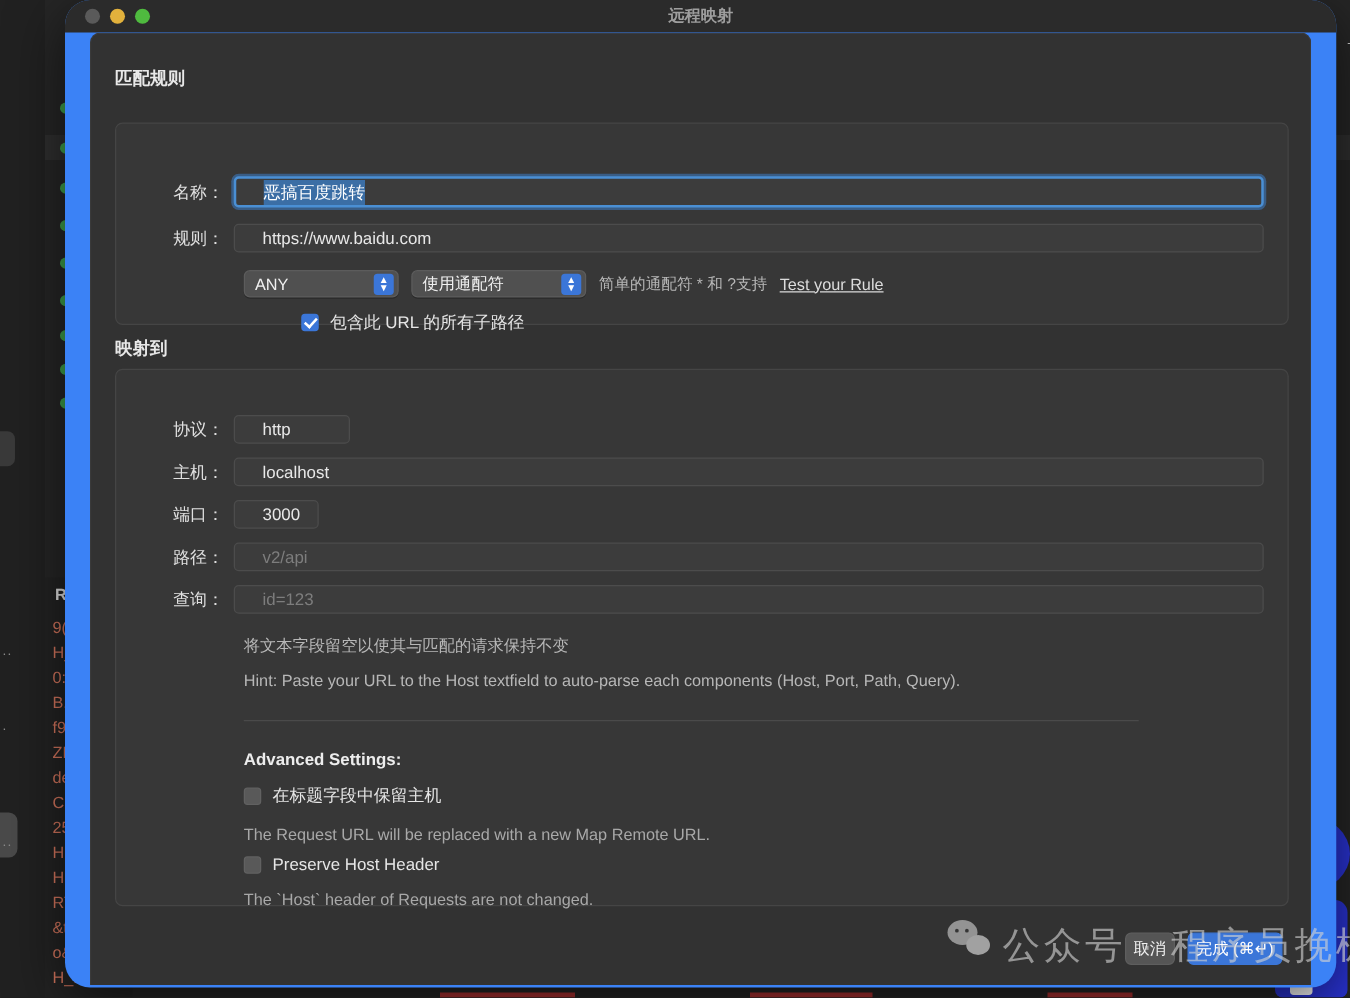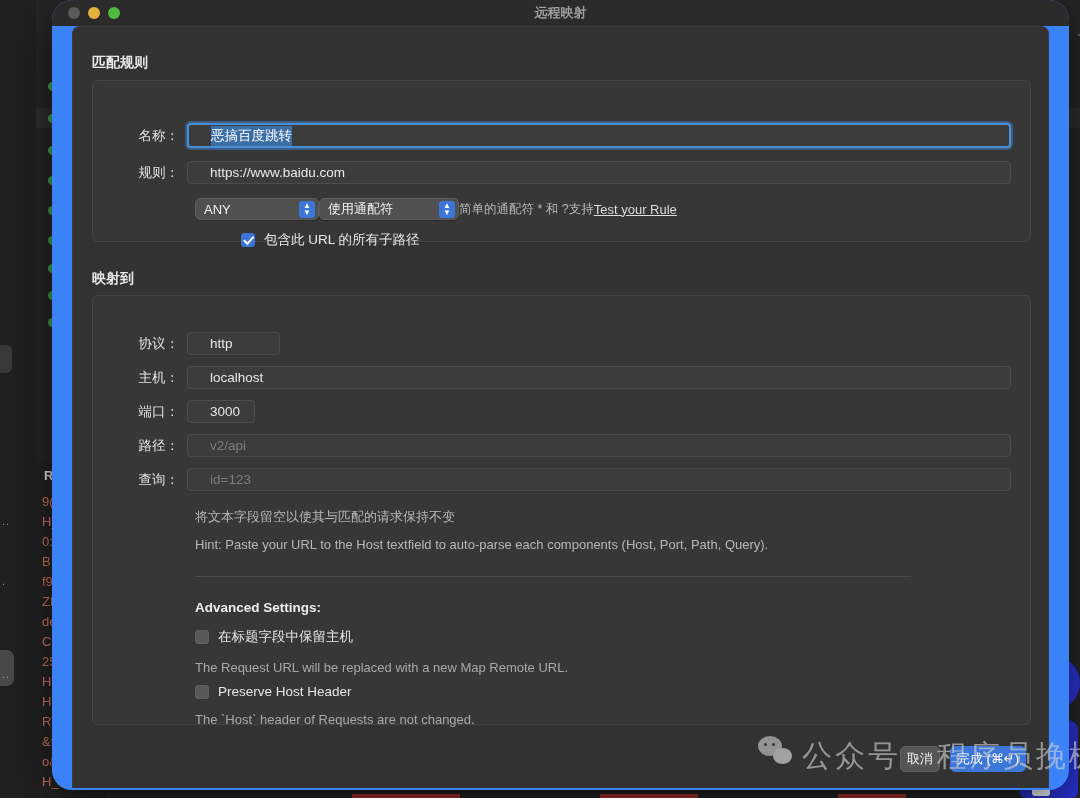--- a/index.html
+++ b/index.html
@@ -310,35 +310,35 @@
         <span class="tl yellow"></span>
         <span class="tl green"></span>
       </div>
       <div class="win-title">远程映射</div>
     </div>
 
     <div class="sheet">
 
       <div class="section-title" style="position:absolute; left:19px; top:27px">匹配规则</div>
 
-      <div class="panel" style="position:absolute; left:19px; top:53px; width:939px; height:162px">
+      <div class="panel" style="position:absolute; left:19px; top:71px; width:939px; height:162px">
 
         <div class="frow" style="position:absolute; left:20px; top:42px; width:898px">
           <div class="flabel">名称：</div>
           <div class="tfield focused" style="flex:1">
             <span class="sel-text">恶搞百度跳转</span>
           </div>
         </div>
 
         <div class="frow" style="position:absolute; left:20px; top:80px; width:898px">
           <div class="flabel">规则：</div>
           <div class="tfield" style="flex:1">https://www.baidu.com</div>
         </div>
 
-        <div style="position:absolute; left:102px; top:117px; display:flex; align-items:center; gap:0">
+        <div style="position:absolute; left:102px; top:117px; display:flex; align-items:center; gap:10px">
           <div class="select" style="width:124px">
             <span>ANY</span>
             <span class="stepper">
                 <span>▲</span>
                 <span>▼</span>
               </span>
           </div>
           <div class="select" style="width:140px">
             <span>使用通配符</span>
             <span class="stepper">

